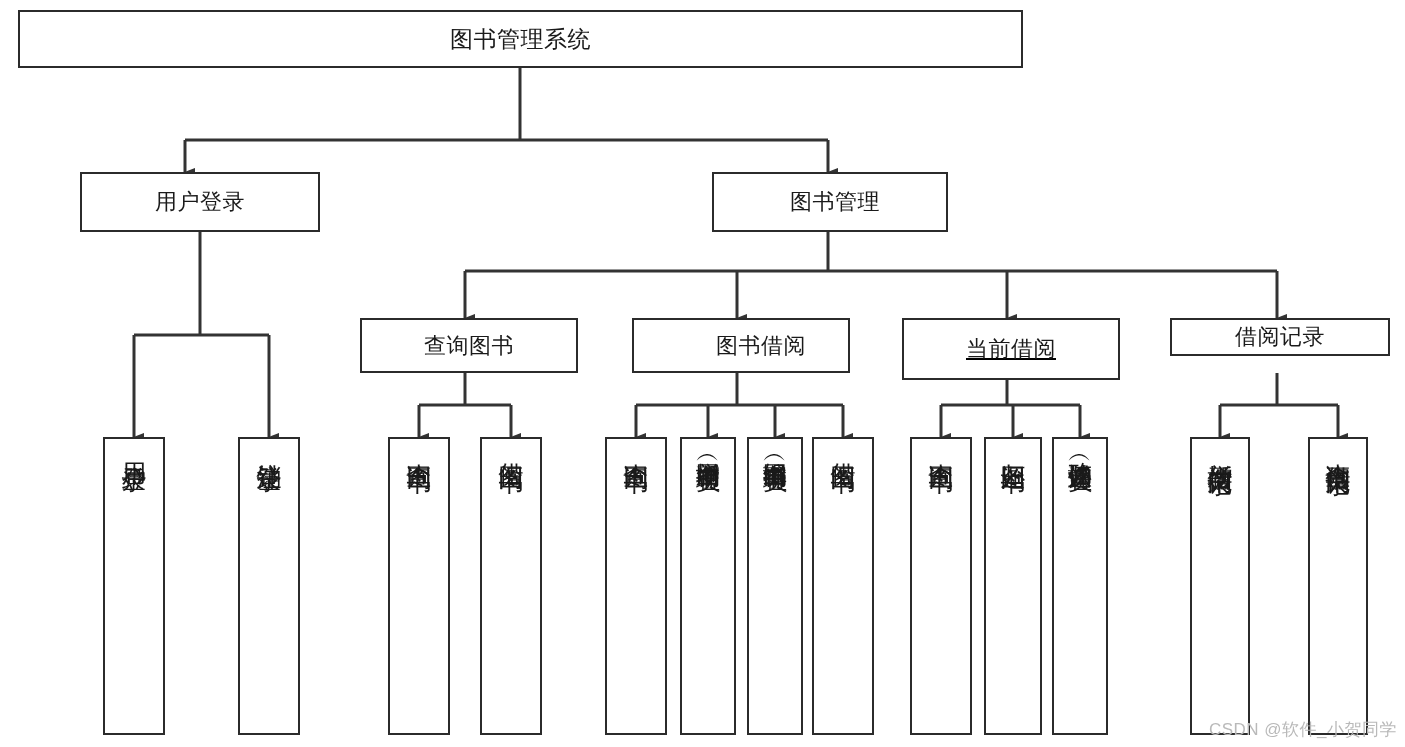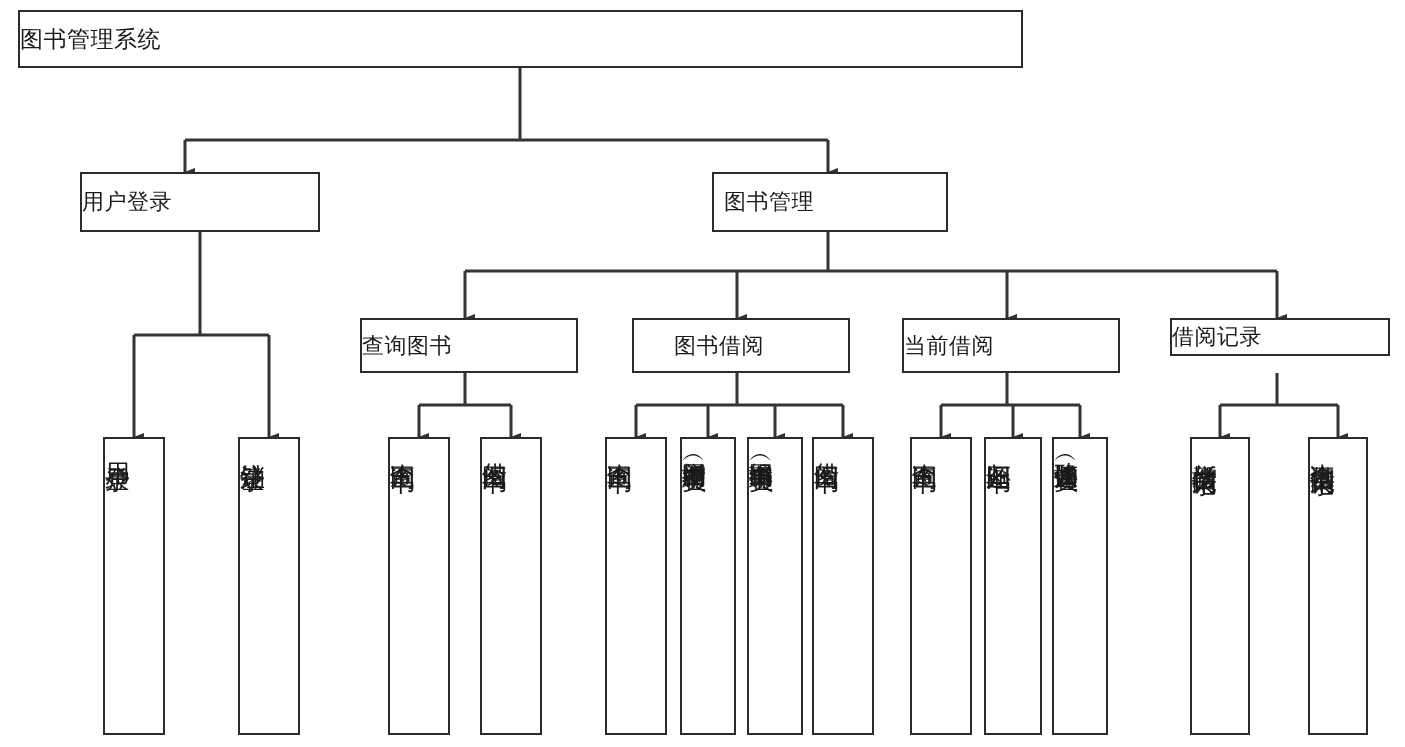--- a/index.html
+++ b/index.html
@@ -25,21 +25,21 @@
     width: 1405px;
     height: 747px;
   }
   .node-box {
     position: absolute;
     box-sizing: border-box;
     background: #ffffff;
     border: 2px solid #2b2b2b;
     display: flex;
     align-items: center;
-    justify-content: flex-start;
+    justify-content: center;
     overflow: hidden;
   }
   .node-label {
     color: #1a1a1a;
     font-family: "Liberation Sans", "DejaVu Sans", sans-serif;
     line-height: 1.05;
     text-align: center;
     white-space: nowrap;
   }
   
@@ -136,21 +136,21 @@
       </div>
       <div class="node-box node-h" id="node-book-manage" style="left: 712px; top: 172px; width: 236px; height: 60px; padding-left: 10px;">
         <span class="node-label">图书管理</span>
       </div>
       <div class="node-box node-h" id="node-new-book-recommend" style="left: 360px; top: 318px; width: 218px; height: 55px;">
         <span class="node-label">查询图书</span>
       </div>
       <div class="node-box node-h" id="node-book-borrow" style="left: 632px; top: 318px; width: 218px; height: 55px; padding-left: 40px;">
         <span class="node-label">图书借阅</span>
       </div>
-      <div class="node-box node-h" id="node-current-borrow" style="left: 902px; top: 318px; width: 218px; height: 55px;">
+      <div class="node-box node-h" id="node-current-borrow" style="left: 902px; top: 318px; width: 218px; height: 62px; text-decoration: underline;">
         <span class="node-label">当前借阅</span>
       </div>
       <div class="node-box node-h" id="node-borrow-record" style="left: 1170px; top: 318px; width: 220px; height: 38px;">
         <span class="node-label">借阅记录</span>
       </div>
       <div class="node-box node-v" id="node-leaf-user-login" style="left: 103px; top: 437px; width: 62px; height: 298px;">
         <span class="node-label">用户登录</span>
       </div>
       <div class="node-box node-v" id="node-leaf-logout-login" style="left: 238px; top: 437px; width: 62px; height: 298px;">
         <span class="node-label">注销登录</span>
@@ -183,13 +183,14 @@
         <span class="node-label">确认归还（管理员）</span>
       </div>
       <div class="node-box node-v" id="node-leaf-add-borrow-record" style="left: 1190px; top: 437px; width: 60px; height: 298px;">
         <span class="node-label">新增借阅记录</span>
       </div>
       <div class="node-box node-v" id="node-leaf-query-borrow-record" style="left: 1308px; top: 437px; width: 60px; height: 298px;">
         <span class="node-label">查询借阅记录</span>
       </div>
     </div>
 
+  <div id="watermark">CSDN @软件_小贺同学</div>
 </div>
 
 </body></html>

